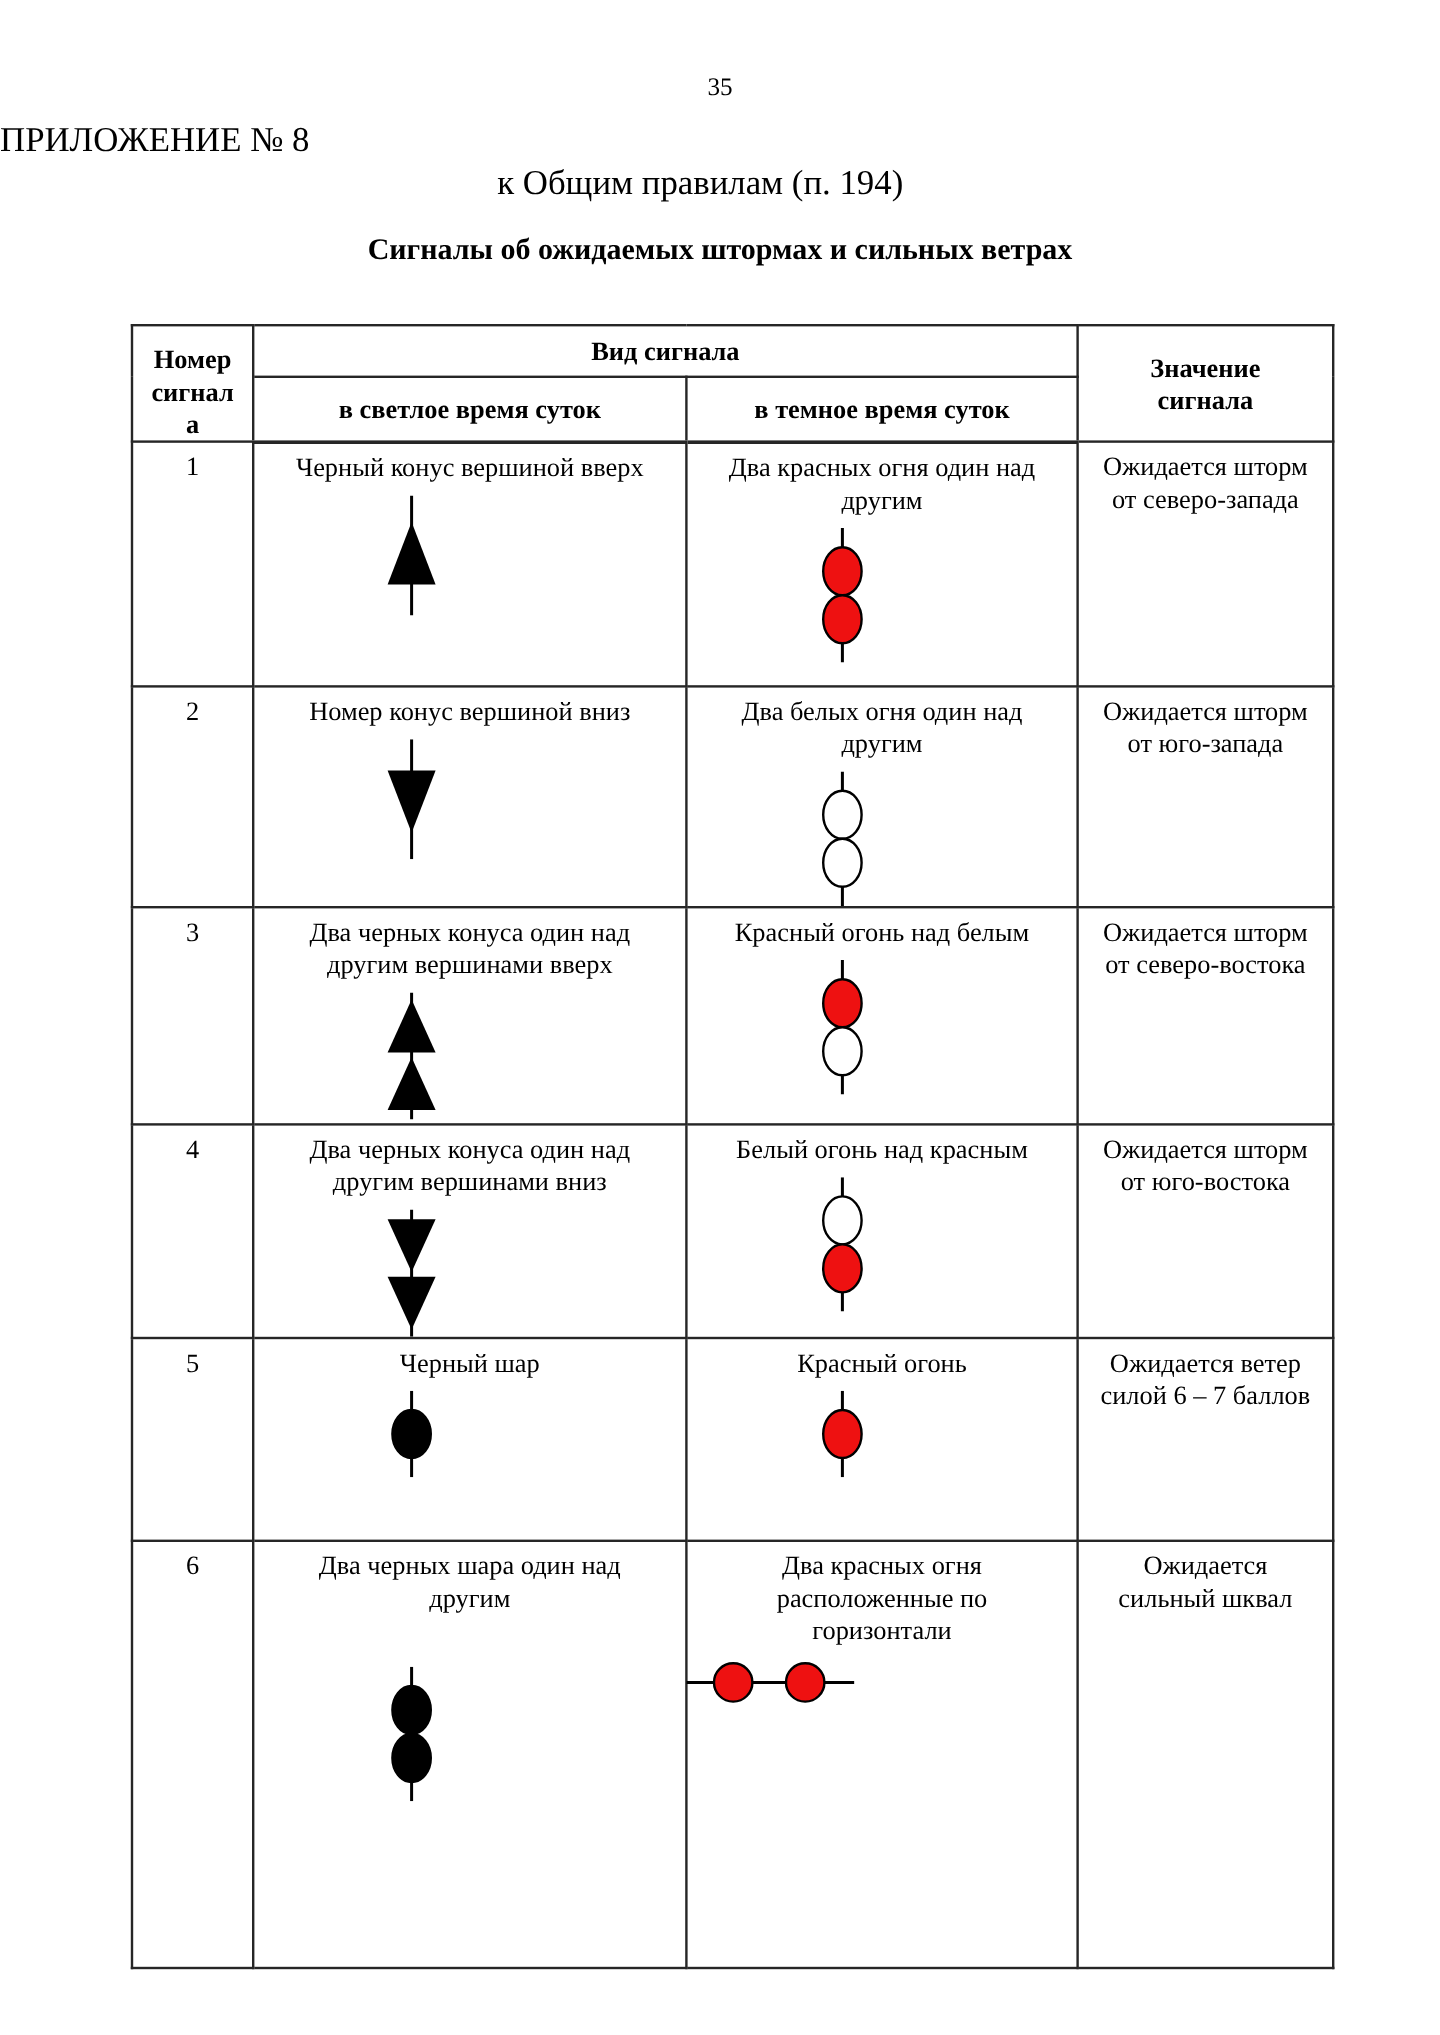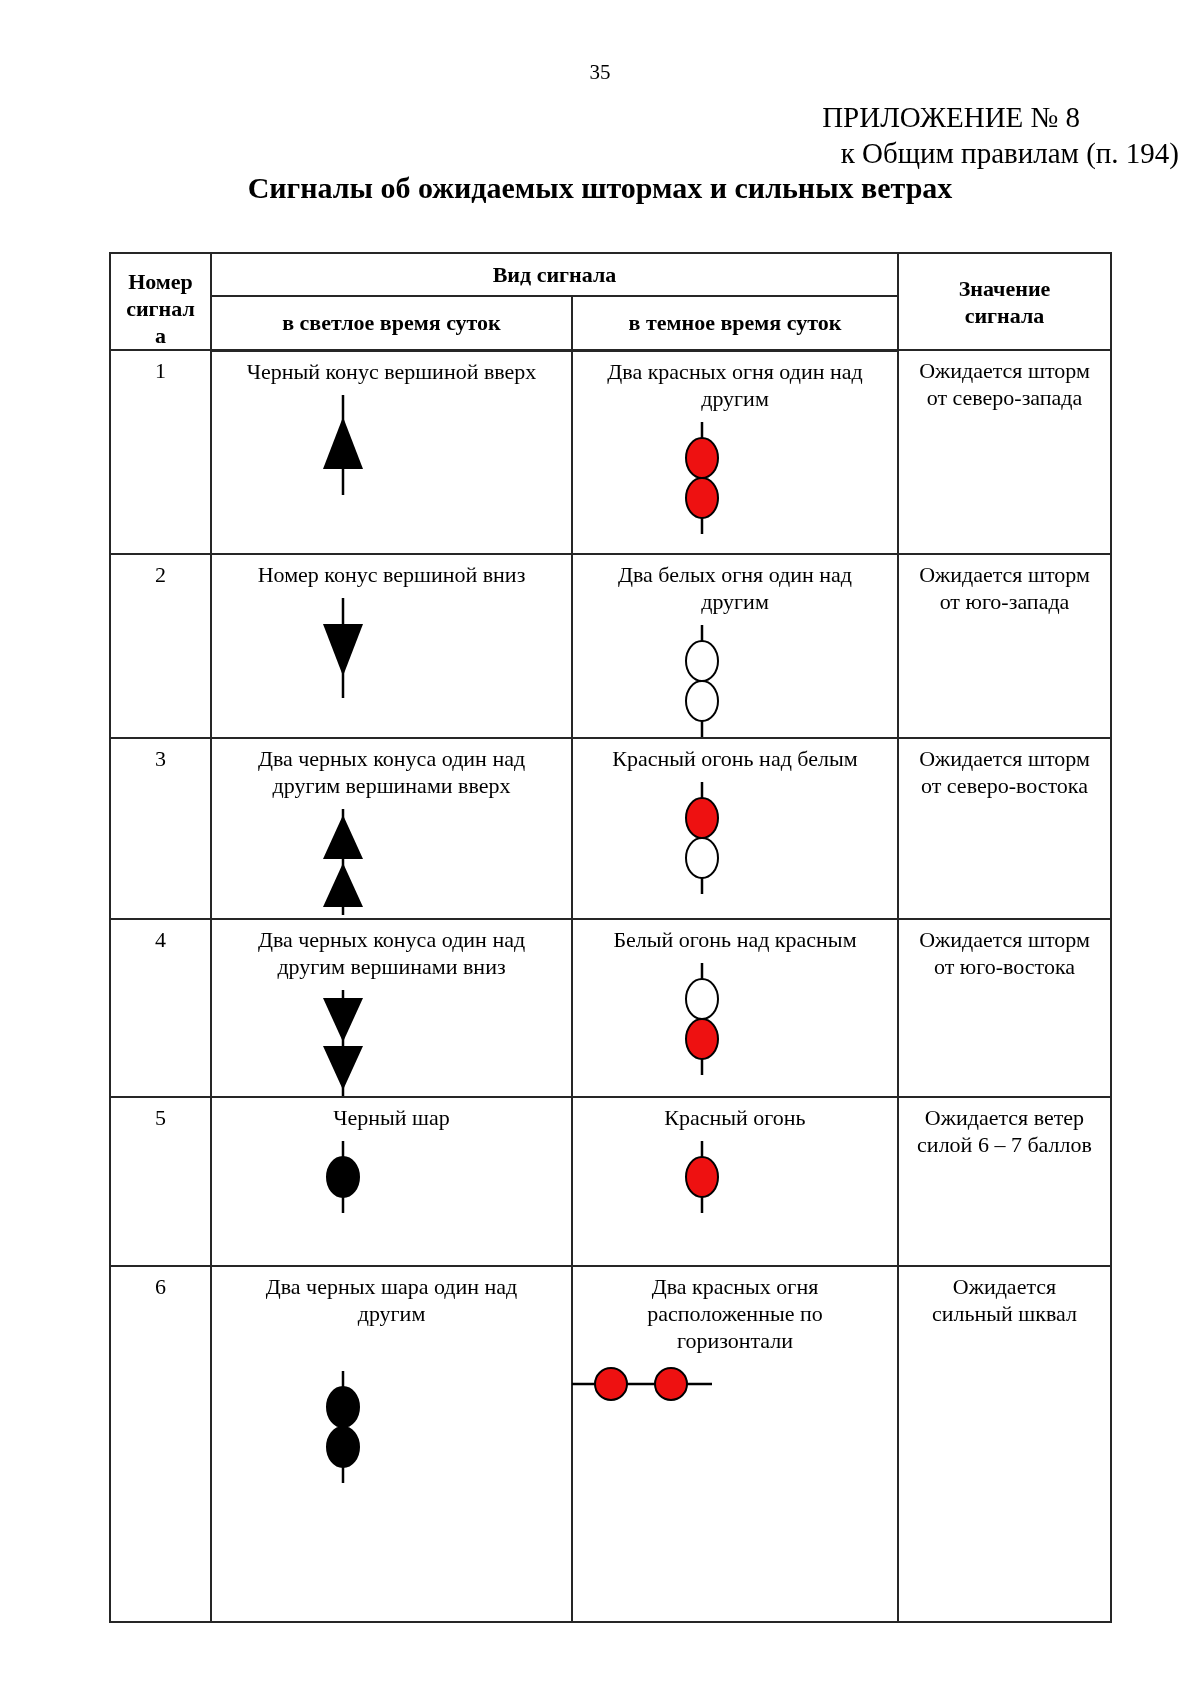--- a/index.html
+++ b/index.html
@@ -6,23 +6,23 @@
   .page {
     position:relative;
     width:1200px; height:1696px;
     background:#ffffff;
     color:#000;
     font-family:"Liberation Serif", "DejaVu Serif", serif;
     overflow:hidden;
   }
   .page-number { padding-top:60px; text-align:center; font-size:21px; }
   .appendix { margin-top:14px; font-size:29px; line-height:36px; }
-  .appendix .line1 { text-align:right; padding-right:120px; }
-  .appendix .line2 { text-align:right; padding-right:21px; }
-  .doc-title { text-align:center; font-weight:bold; font-size:30px; }
+  .appendix .line1 { padding-right:120px; }
+  .appendix .line2 { text-align:center; padding-right:33px; }
+  .doc-title { margin-top:24px; text-align:center; font-weight:bold; font-size:25px; }
 
   table.signals {
     margin:47px 0 0 109px;
     width:1001px;
     border-collapse:collapse;
     table-layout:fixed;
     border:2px solid #262626;
     font-size:22px;
   }
   col.c1 { width:101px; } col.c2 { width:361px; }

